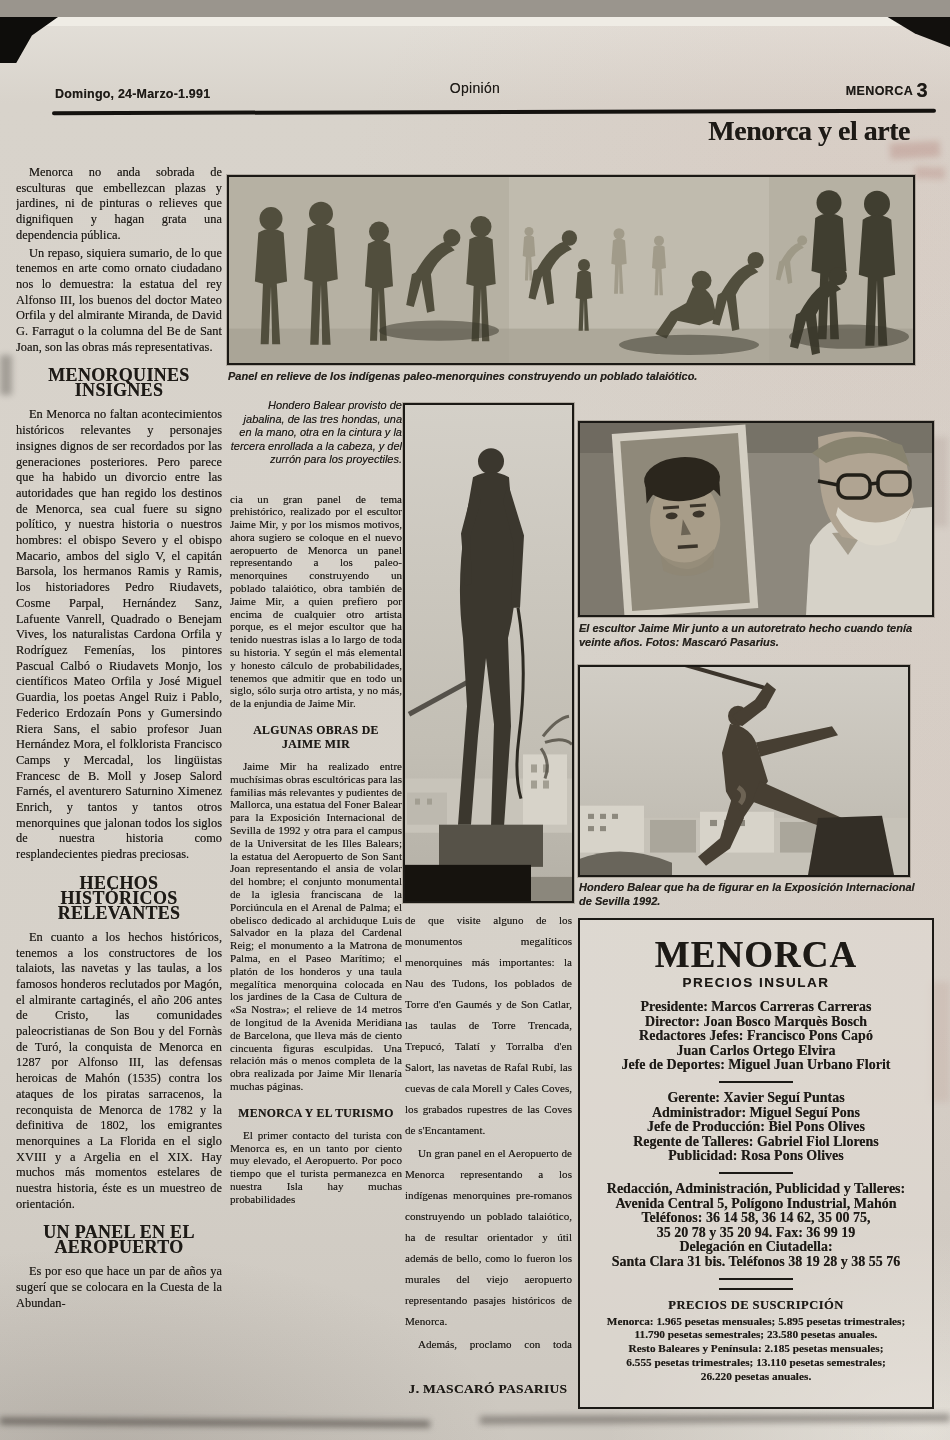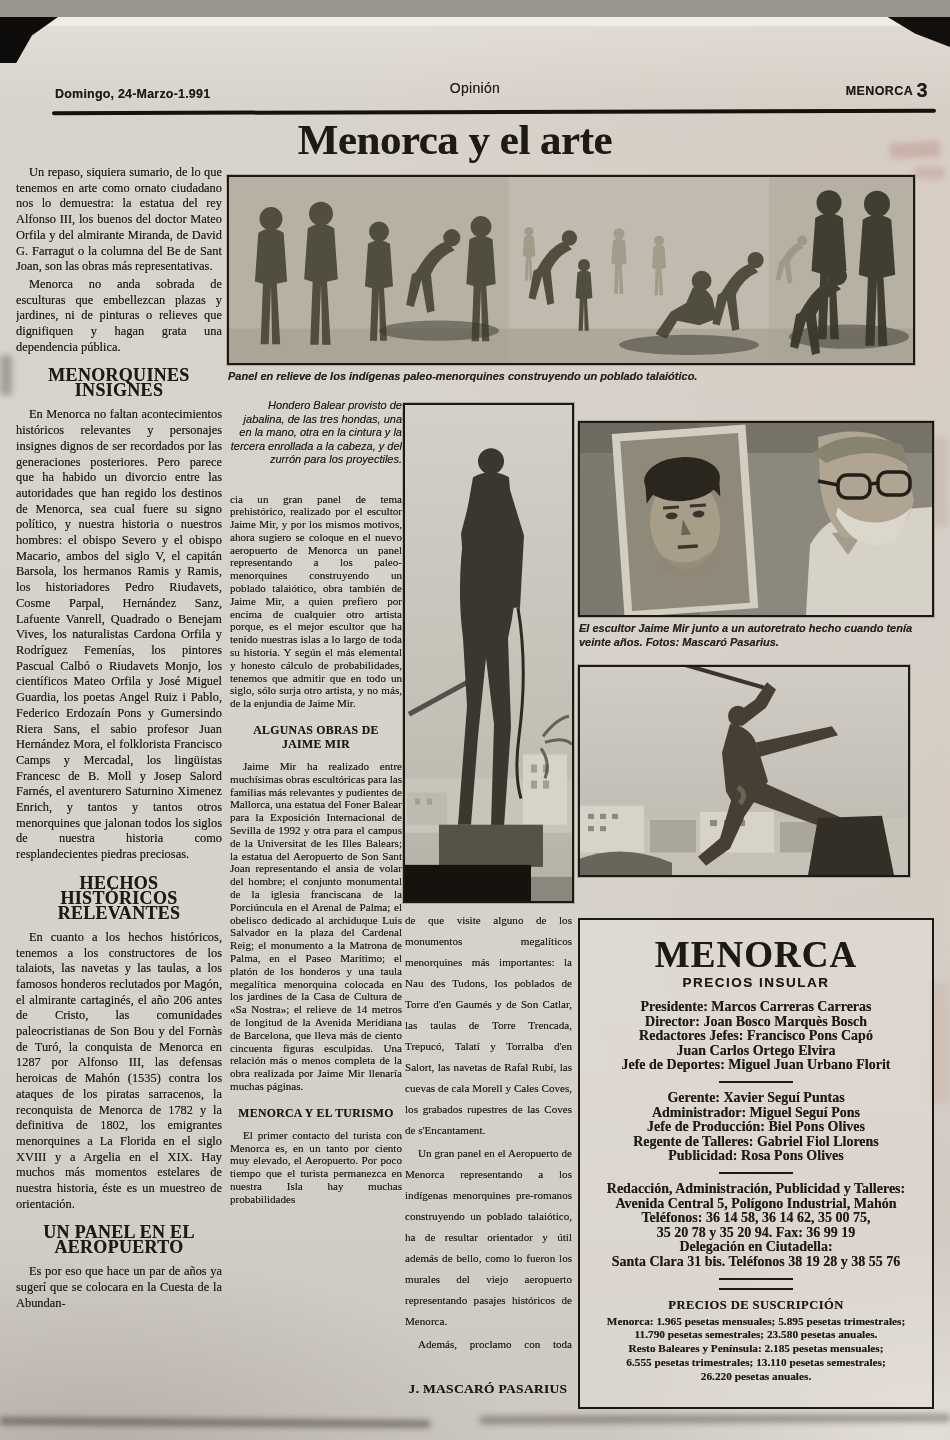--- a/index.html
+++ b/index.html
@@ -24,22 +24,22 @@
   
   .hdr-date{position:absolute;left:55px;top:70px;font-family:"Liberation Sans",sans-serif;
     font-size:12.5px;font-weight:bold;letter-spacing:.2px;}
   .hdr-section{position:absolute;left:0;right:0;top:63px;text-align:center;
     font-family:"Liberation Sans",sans-serif;font-size:14px;letter-spacing:.3px;}
   .hdr-brand{position:absolute;right:22px;top:62px;font-family:"Liberation Sans",sans-serif;
     font-weight:bold;font-size:12.5px;letter-spacing:.4px;}
   .hdr-brand b{font-size:20px;vertical-align:-2px;}
   .hdr-rule{position:absolute;left:52px;right:14px;top:93px;height:4px;background:#14120f;
     transform:rotate(-.15deg);border-radius:2px;}
-  .title{position:absolute;left:0;right:40px;top:98px;margin:0;text-align:center;
-    font-size:43px;font-weight:bold;letter-spacing:-.5px;}
+  .title{position:absolute;left:0;right:40px;top:98px;margin:0;text-align:right;
+    font-size:28px;font-weight:bold;letter-spacing:-.5px;}
   
   .col{position:absolute;text-align:justify;}
   .col p{margin:0 0 2px 0;text-indent:13px;}
   .col p.noindent{text-indent:0;}
   .col1{left:16px;top:148px;width:206px;height:1285px;font-size:12.4px;line-height:15.7px;overflow:hidden;}
   .col2{left:230px;top:382px;width:172px;height:1022px;font-size:11.1px;line-height:12.8px;overflow:hidden;}
   .col3{left:405px;top:893px;width:167px;height:452px;font-size:11.1px;line-height:21px;overflow:hidden;}
   .colhead{font-weight:bold;text-align:center;margin:13px 6px 9px;font-size:18px;line-height:15px;letter-spacing:.3px;}
   .col2 .colhead,.col3 .colhead{font-size:11.8px;line-height:14px;}
   .cap-inline{font-family:"Liberation Sans",sans-serif;font-style:italic;font-weight:normal;
@@ -86,22 +86,22 @@
   <div class="bottom-shadow" style="left:0;top:1402px;width:430px;height:7px;transform:rotate(.4deg);"></div>
   <div class="bottom-shadow" style="left:480px;top:1398px;width:470px;height:8px;transform:rotate(-.3deg);opacity:.75;"></div>
 
   <div class="hdr-date">Domingo, 24-Marzo-1.991</div>
   <div class="hdr-section">Opinión</div>
   <div class="hdr-brand"><span>MENORCA</span> <b>3</b></div>
   <div class="hdr-rule"></div>
   <h1 class="title">Menorca y el arte</h1>
 
   <section class="col col1">
+    <p>Menorca no anda sobrada de esculturas que embellezcan plazas y jardines, ni de pinturas o relieves que dignifiquen y hagan grata una dependencia pública.</p>
     <p>Un repaso, siquiera sumario, de lo que tenemos en arte como ornato ciudadano nos lo demuestra: la estatua del rey Alfonso III, los buenos del doctor Mateo Orfila y del almirante Miranda, de David G. Farragut o la columna del Be de Sant Joan, son las obras más representativas.</p>
-    <p>Menorca no anda sobrada de esculturas que embellezcan plazas y jardines, ni de pinturas o relieves que dignifiquen y hagan grata una dependencia pública.</p>
     <div class="colhead">MENORQUINES INSIGNES</div>
     <p>En Menorca no faltan acontecimientos históricos relevantes y personajes insignes dignos de ser recordados por las generaciones posteriores. Pero parece que ha habido un divorcio entre las autoridades que han regido los destinos de Menorca, sea cual fuere su signo político, y nuestra historia o nuestros hombres: el obispo Severo y el obispo Macario, ambos del siglo V, el capitán Barsola, los hermanos Ramis y Ramis, los historiadores Pedro Riudavets, Cosme Parpal, Hernández Sanz, Lafuente Vanrell, Quadrado o Benejam Vives, los naturalistas Cardona Orfila y Rodríguez Femenías, los pintores Pascual Calbó o Riudavets Monjo, los científicos Mateo Orfila y José Miguel Guardia, los poetas Angel Ruiz i Pablo, Federico Erdozaín Pons y Gumersindo Riera Sans, el sabio profesor Juan Hernández Mora, el folklorista Francisco Camps y Mercadal, los lingüistas Francesc de B. Moll y Josep Salord Farnés, el aventurero Saturnino Ximenez Enrich, y tantos y tantos otros menorquines que jalonan todos los siglos de nuestra historia como resplandecientes piedras preciosas.</p>
     <div class="colhead">HECHOS HISTÓRICOS RELEVANTES</div>
     <p>En cuanto a los hechos históricos, tenemos a los constructores de los talaiots, las navetas y las taulas, a los famosos honderos reclutados por Magón, el almirante cartaginés, el año 206 antes de Cristo, las comunidades paleocristianas de Son Bou y del Fornàs de Turó, la conquista de Menorca en 1287 por Alfonso III, las defensas heroicas de Mahón (1535) contra los ataques de los piratas sarracenos, la reconquista de Menorca de 1782 y la definitiva de 1802, los emigrantes menorquines a La Florida en el siglo XVIII y a Argelia en el XIX. Hay muchos más momentos estelares de nuestra historia, éste es un muestreo de orientación.</p>
     <div class="colhead">UN PANEL EN EL AEROPUERTO</div>
     <p>Es por eso que hace un par de años ya sugerí que se colocara en la Cuesta de la Abundan-</p>
   </section>
 
   <figure class="photo ph-panel">
     <svg viewBox="0 0 684 184" preserveAspectRatio="none">
@@ -282,20 +282,21 @@
         <path d="M162,58 L186,40 L196,22 L187,15 L175,32 L152,48 Z"></path>
         <path d="M176,74 L252,58 L258,67 L180,88 Z"></path>
         <path d="M180,112 L262,148 L257,162 L172,132 Z"></path>
         <path d="M152,128 L140,168 L118,186 L126,195 L150,178 L164,148 Z"></path>
       </g>
       <path d="M158,118 q10,6 2,16" stroke="#6d6354" stroke-width="5" fill="none"></path>
       <path d="M238,148 L302,146 L314,204 L228,204 Z" fill="#332e26"></path>
       <path d="M0,188 Q44,172 92,192 L92,204 L0,204 Z" fill="#49453c" opacity=".75"></path>
     </svg>
   </figure>
+  <div class="caption cap-bronze">Hondero Balear que ha de figurar en la Exposición Internacional de Sevilla 1992.</div>
 
   <aside class="masthead">
     <div class="m-brand">MENORCA</div>
     <div class="m-sub">PRECIOS INSULAR</div>
     <div class="m-line">Presidente: Marcos Carreras Carreras</div>
     <div class="m-line">Director: Joan Bosco Marquès Bosch</div>
     <div class="m-line">Redactores Jefes: Francisco Pons Capó</div>
     <div class="m-line">Juan Carlos Ortego Elvira</div>
     <div class="m-line">Jefe de Deportes: Miguel Juan Urbano Florit</div>
     <div class="m-rule"></div>

